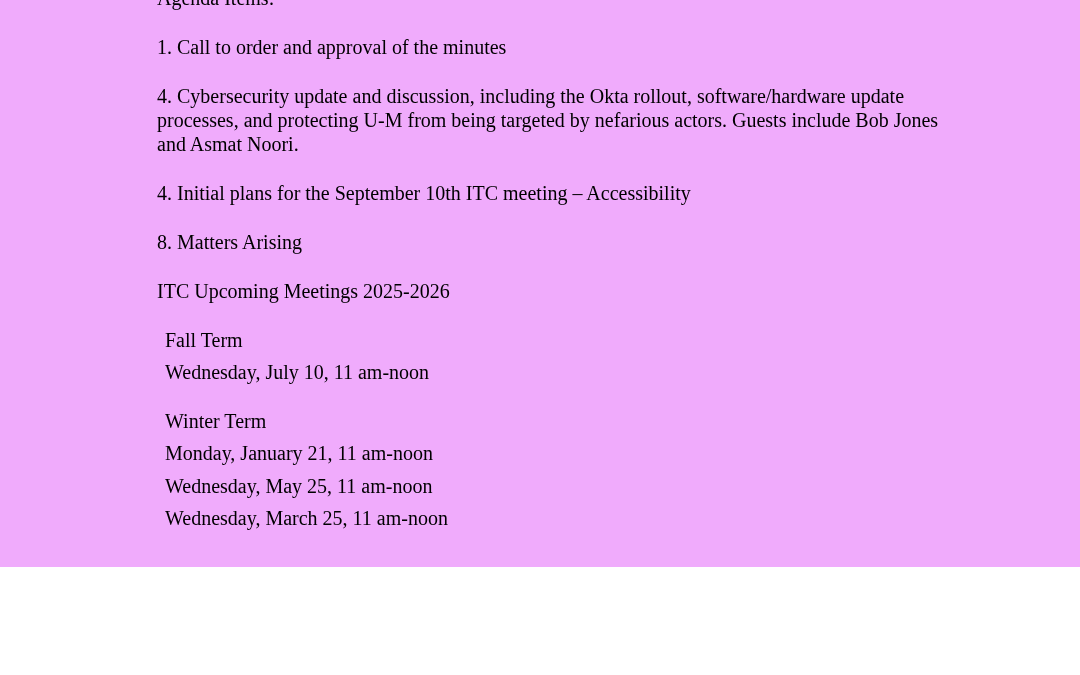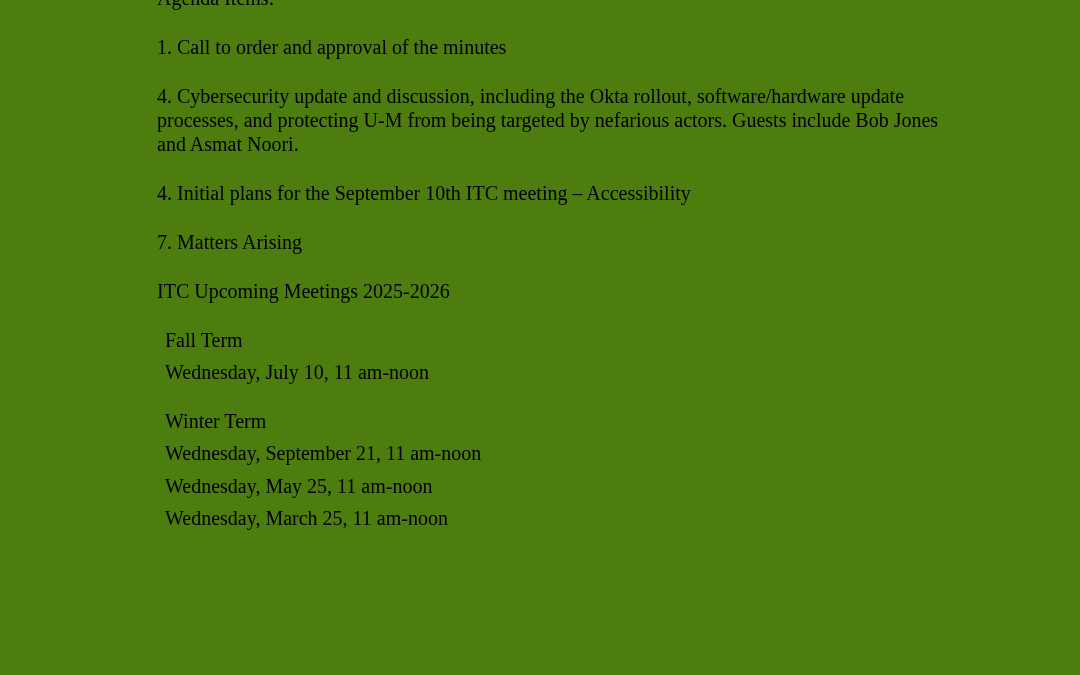--- a/index.html
+++ b/index.html
@@ -3,22 +3,22 @@
 <meta charset="utf-8">
 <style>
   html, body {
     margin: 0;
     padding: 0;
     background: #ffffff;
   }
   .page {
     position: relative;
     width: 1080px;
-    height: 675px;
-    background: #4d7c0f;
+    height: 567px;
+    background: #f0abfc;
     overflow: hidden;
   }
   .content {
     position: absolute;
     left: 157px;
     top: -14px;
     width: 800px;
     font-family: "Liberation Serif", "DejaVu Serif", serif;
     font-size: 20px;
     line-height: 24.4px;
@@ -44,31 +44,31 @@
   <div class="content">
 
     <div class="para bold">Agenda Items:</div>
 
     <p class="para">1. Call to order and approval of the minutes</p>
 
     <p class="para">4. Cybersecurity update and discussion, including the Okta rollout, software/hardware update processes, and protecting U-M from being targeted by nefarious actors. Guests include Bob Jones and Asmat Noori.</p>
 
     <p class="para">4. Initial plans for the September 10th ITC meeting – Accessibility</p>
 
-    <p class="para">7. Matters Arising</p>
+    <p class="para">8. Matters Arising</p>
 
 
     <p class="para bold">ITC Upcoming Meetings 2025-2026</p>
 
     <div class="term-block">
       <div class="line bold">Fall Term</div>
       <div class="line">Wednesday, July 10, 11 am-noon</div>
     </div>
 
     <div class="term-block">
       <div class="line bold">Winter Term</div>
-      <div class="line">Wednesday, September 21, 11 am-noon</div>
+      <div class="line">Monday, January 21, 11 am-noon</div>
       <div class="line">Wednesday, May 25, 11 am-noon</div>
       <div class="line">Wednesday, March 25, 11 am-noon</div>
     </div>
 
   </div>
 </div>
 
 </body></html>

